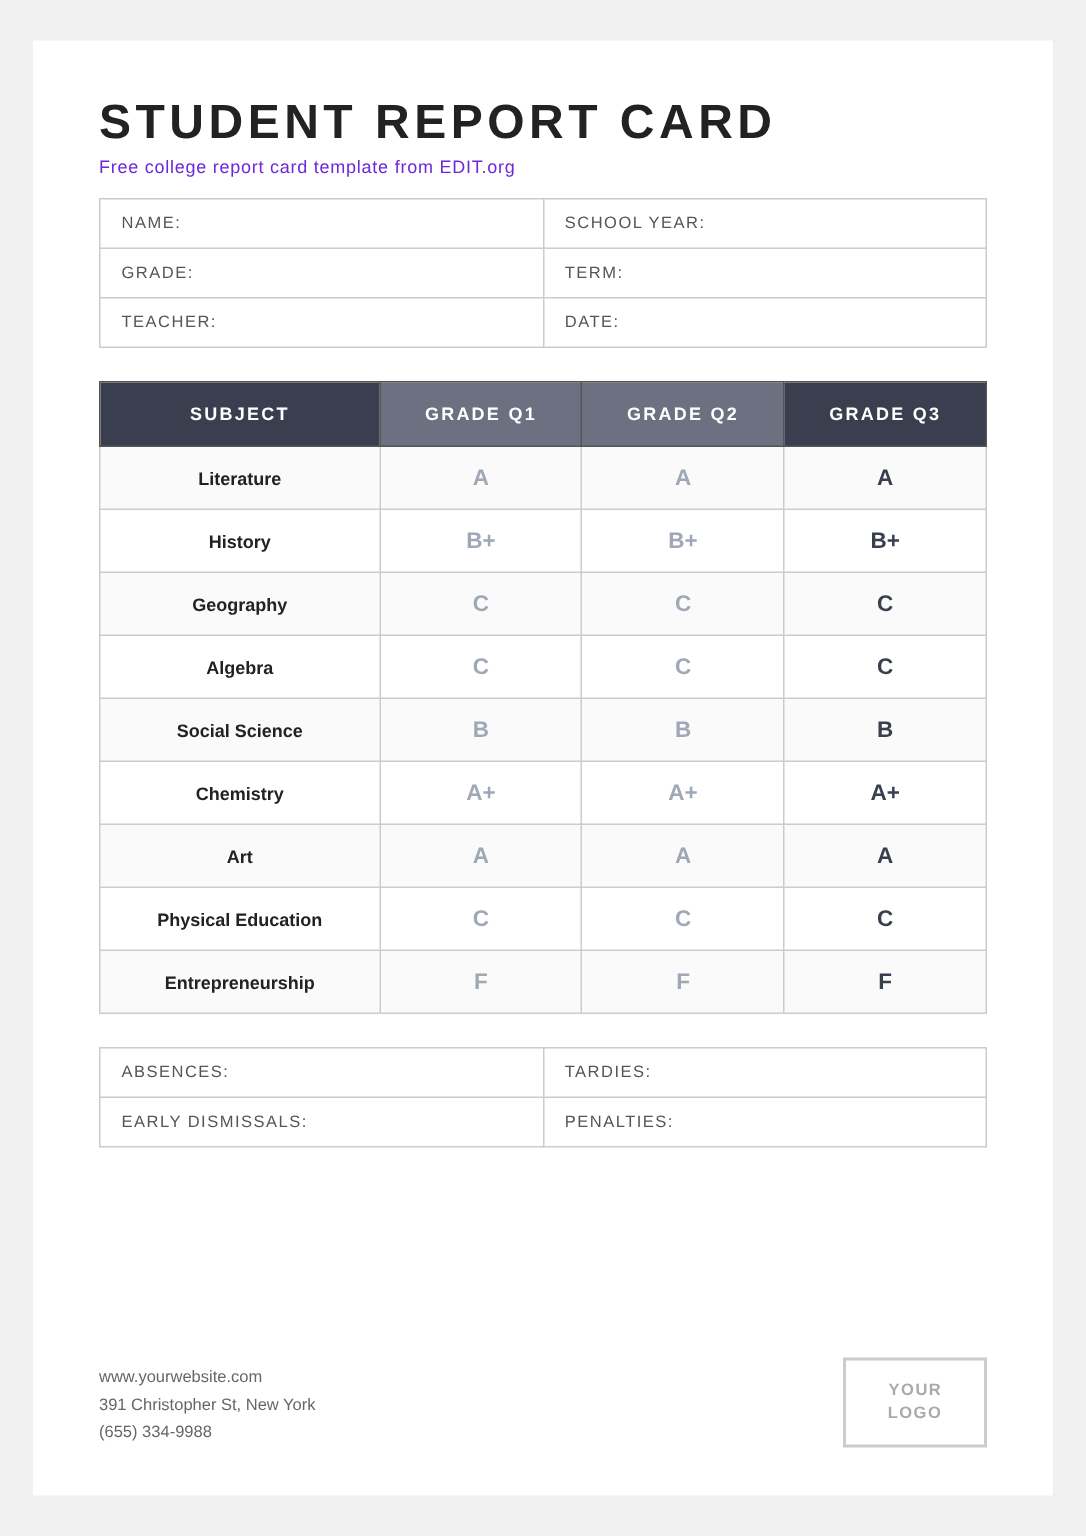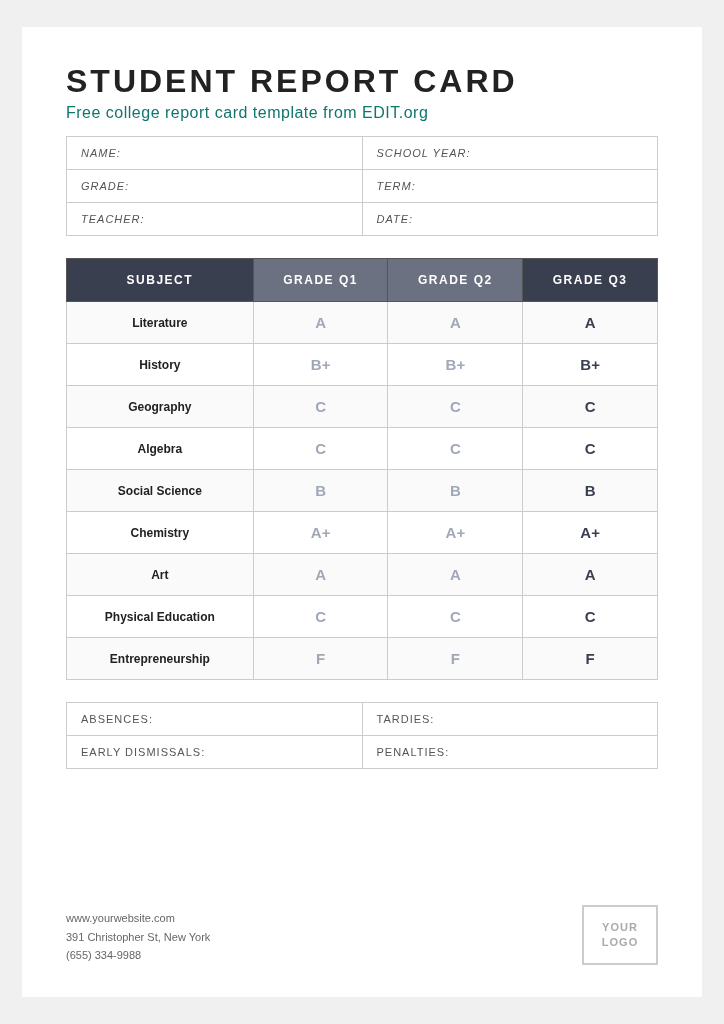--- a/index.html
+++ b/index.html
@@ -28,31 +28,30 @@
     }
     .main-title {
       font-size: 32px;
       font-weight: 900;
       letter-spacing: 3px;
       color: #222;
       text-transform: uppercase;
       margin-bottom: 4px;
     }
     .subtitle {
-      font-size: 16px;
-      color: #0f766e;
+      font-size: 12px;
+      color: #6d28d9;
       letter-spacing: 0.5px;
     }
     
     .info-table {
       width: 100%;
       border-collapse: collapse;
       margin-bottom: 22px;
       border: 1.5px solid #ccc;
-      font-style: italic;
     }
     .info-table td {
       padding: 10px 14px;
       font-size: 11px;
       letter-spacing: 1px;
       color: #555;
       border: 1px solid #ccc;
       width: 50%;
       text-transform: uppercase;
     }
@@ -128,31 +127,31 @@
       align-items: flex-end;
       margin-top: auto;
       padding-top: 8px;
     }
     .footer-left {
       font-size: 11px;
       color: #666;
       line-height: 1.7;
     }
     .logo-box {
-      width: 76px;
+      width: 96px;
       height: 60px;
       border: 2px solid #ccc;
       display: flex;
       align-items: center;
       justify-content: center;
       font-size: 11px;
       font-weight: 700;
       color: #aaa;
       letter-spacing: 1px;
-      text-align: center;
+      text-align: right;
       line-height: 1.4;
     }
   </style>
 </head>
 <body>
 
 <div class="page">
 
   <div class="title-section">
     <div class="main-title">STUDENT REPORT CARD</div>

